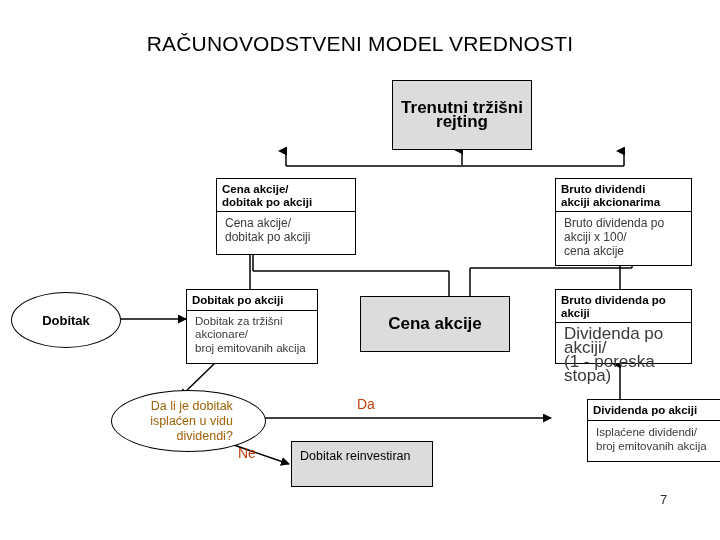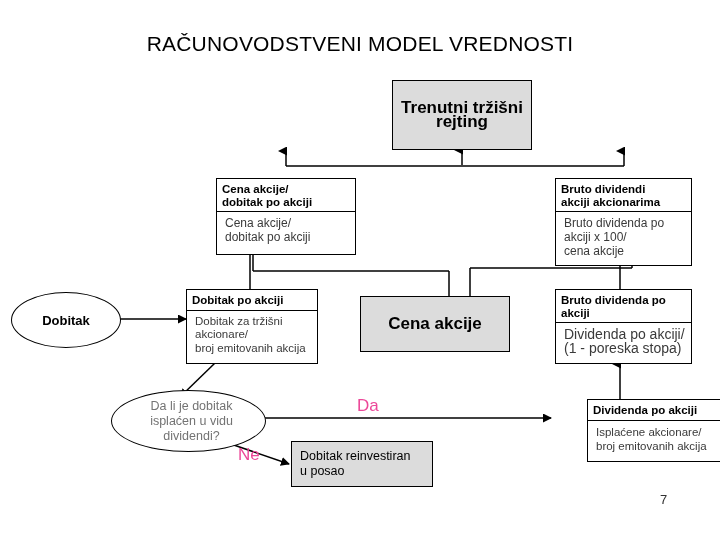--- a/index.html
+++ b/index.html
@@ -43,24 +43,24 @@
     font-size:12.5px;line-height:15px;color:#000000;
     padding:7px 8px;box-sizing:border-box;
   }
 
   .ellipse{
     border:1.6px solid #000;border-radius:50%;background:#ffffff;
     display:flex;align-items:center;justify-content:center;
     box-sizing:border-box;
   }
   .ellipse.solid{font-weight:bold;font-size:13px;}
-  .ellipse .qtext{font-size:12.5px;line-height:15px;color:#737373;text-align:center;padding-left:6px;}
+  .ellipse .qtext{font-size:12.5px;line-height:15px;color:#a16207;text-align:right;padding-left:6px;}
 
   .edge-label{
-    position:absolute;font-size:17px;color:#ec4899;white-space:nowrap;
+    position:absolute;font-size:14px;color:#c2410c;white-space:nowrap;
   }
 
   .pagenum{
     position:absolute;left:660px;top:492px;font-size:13px;color:#333;
   }
 </style>
 </head>
 <body>
 
 <div id="canvas">
@@ -152,45 +152,44 @@
 
   <div class="node grayboxtop" style="left:360px;top:296px;width:150px;height:56px;">
     <span>Cena akcije</span>
   </div>
 
   <div class="node" style="left:555px;top:289px;width:137px;">
     <div class="boxhdr">
       <div>Bruto dividenda po</div>
       <div>akciji</div>
     </div>
-    <div class="boxbody" style="height:42px;font-size:14px;line-height:14px;">
+    <div class="boxbody" style="height:42px;font-size:17px;line-height:14px;">
       <div>Dividenda po akciji/</div>
       <div>(1 - poreska stopa)</div>
     </div>
   </div>
 
   <div class="node ellipse" style="left:111px;top:390px;width:155px;height:62px;">
     <div class="qtext">
       <div>Da li je dobitak</div>
       <div>isplaćen u vidu</div>
       <div>dividendi?</div>
     </div>
   </div>
 
   <div class="node graybox" style="left:291px;top:441px;width:142px;height:46px;">
     <div>Dobitak reinvestiran</div>
-    <div>u posao</div>
   </div>
 
   <div class="node" style="left:587px;top:399px;width:137px;">
     <div class="boxhdr">
       <div>Dividenda po akciji</div>
     </div>
     <div class="boxbody" style="height:42px;font-size:11.5px;line-height:14px;">
-      <div>Isplaćene akcionare/</div>
+      <div>Isplaćene dividendi/</div>
       <div>broj emitovanih akcija</div>
     </div>
   </div>
 
   <div class="edge-label" style="left:357px;top:396px;">Da</div>
   <div class="edge-label" style="left:238px;top:445px;">Ne</div>
 
   <div class="pagenum">7</div>
 
 </div>

